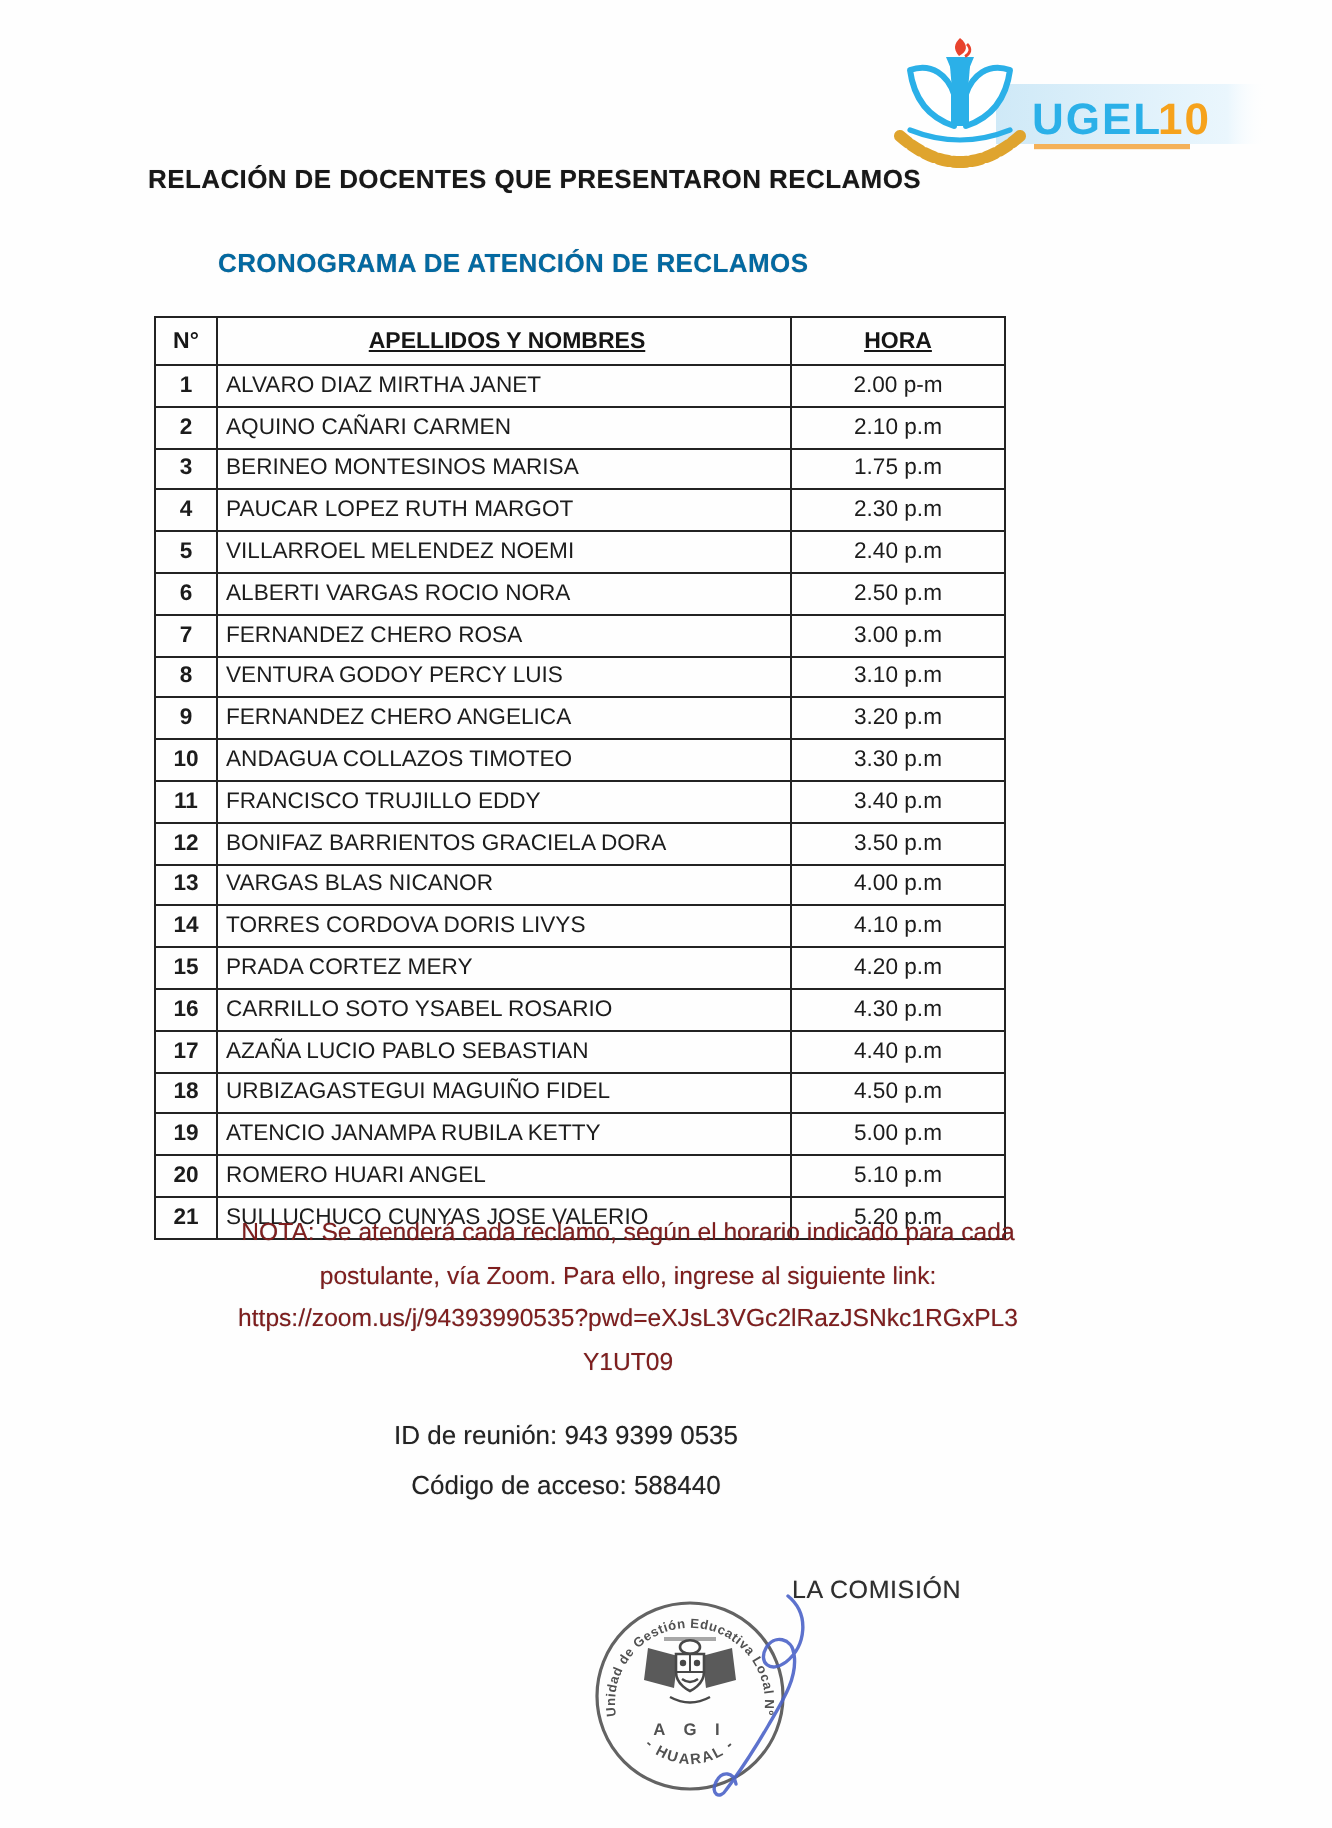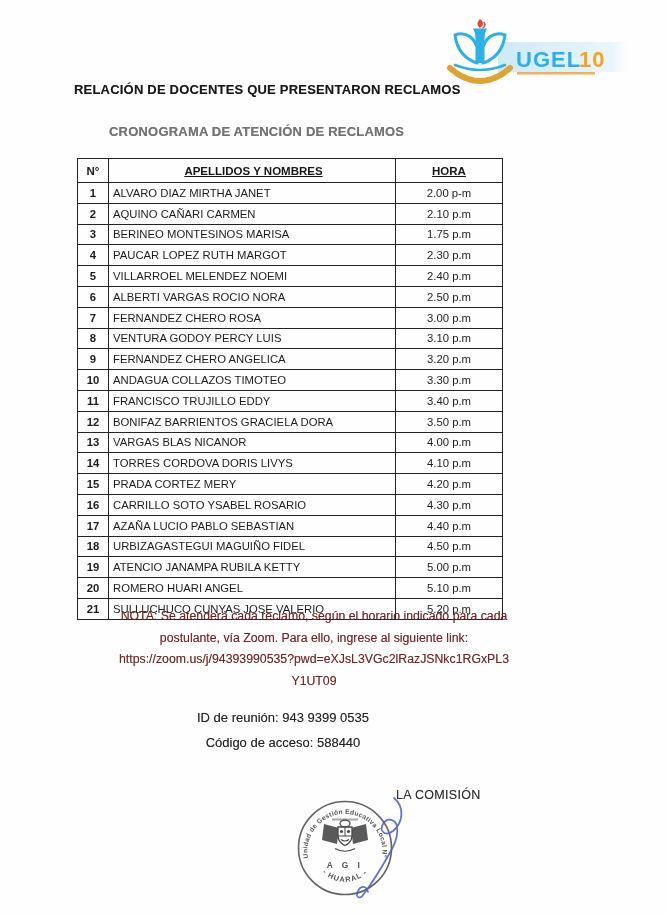--- a/index.html
+++ b/index.html
@@ -6,21 +6,21 @@
   .page{
     position:relative;width:666px;height:914px;background:#fefefe;
     margin:0 auto;overflow:hidden;
     font-family:"Liberation Sans","DejaVu Sans",sans-serif;
     color:#1f1f1f;
   }
   
   .logo{position:absolute;left:446px;top:18px;width:190px;height:70px;}
   
   .title1{position:absolute;left:74px;top:82px;font-size:13px;font-weight:bold;letter-spacing:.2px;color:#181818;}
-  .title2{position:absolute;left:109px;top:124px;font-size:13px;font-weight:bold;letter-spacing:.2px;color:#737373;}
+  .title2{position:absolute;left:109px;top:124px;font-size:13px;font-weight:bold;letter-spacing:.2px;color:#0369a1;}
   
   .claims-table{
     position:absolute;left:77px;top:158px;width:419px;
     border-collapse:collapse;table-layout:fixed;
   }
   .claims-table th,.claims-table td{
     border:1.6px solid #232323;overflow:hidden;white-space:nowrap;
   }
   .claims-table th{height:21px;font-size:11.5px;font-weight:bold;color:#161616;}
   .claims-table td{height:17.8px;font-size:11.3px;color:#1c1c1c;}

